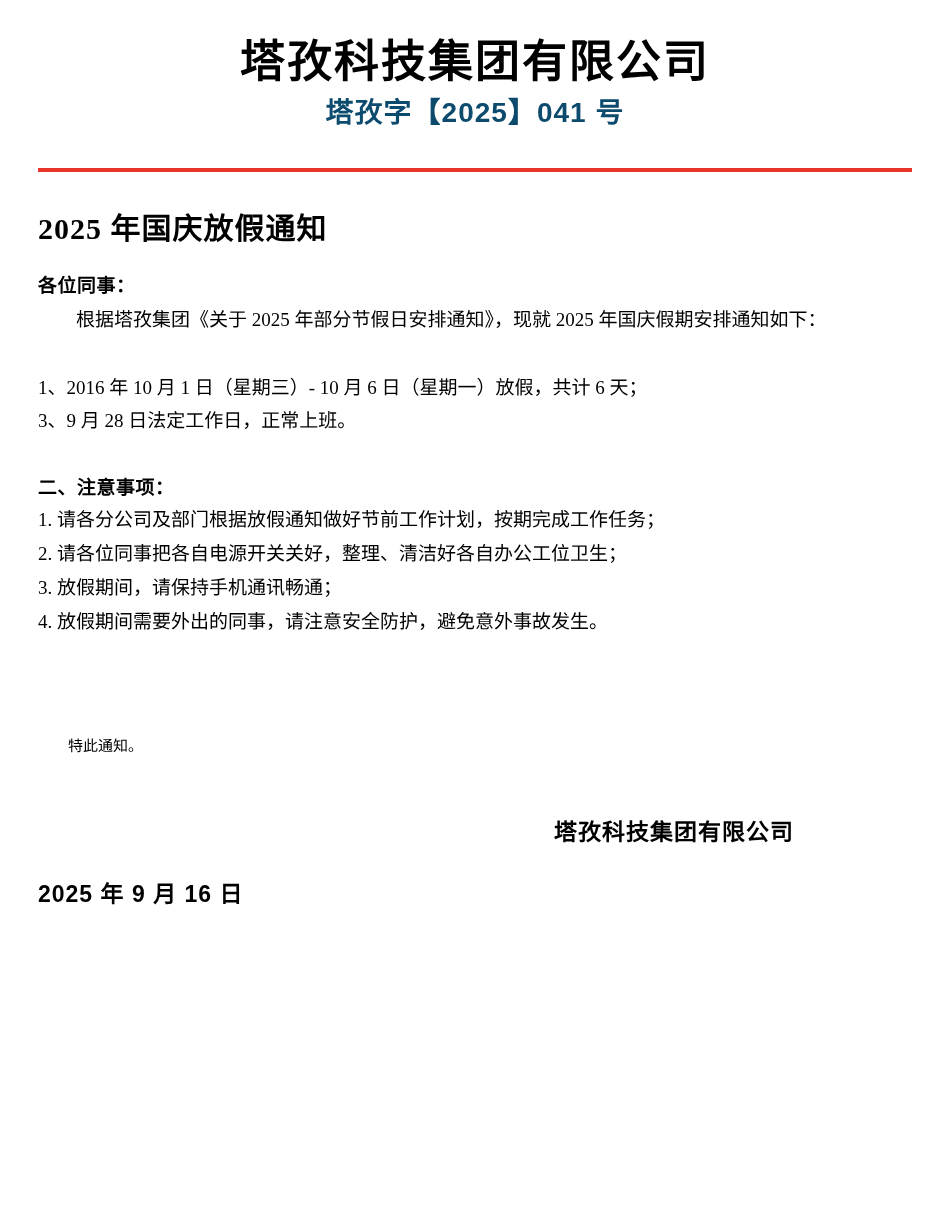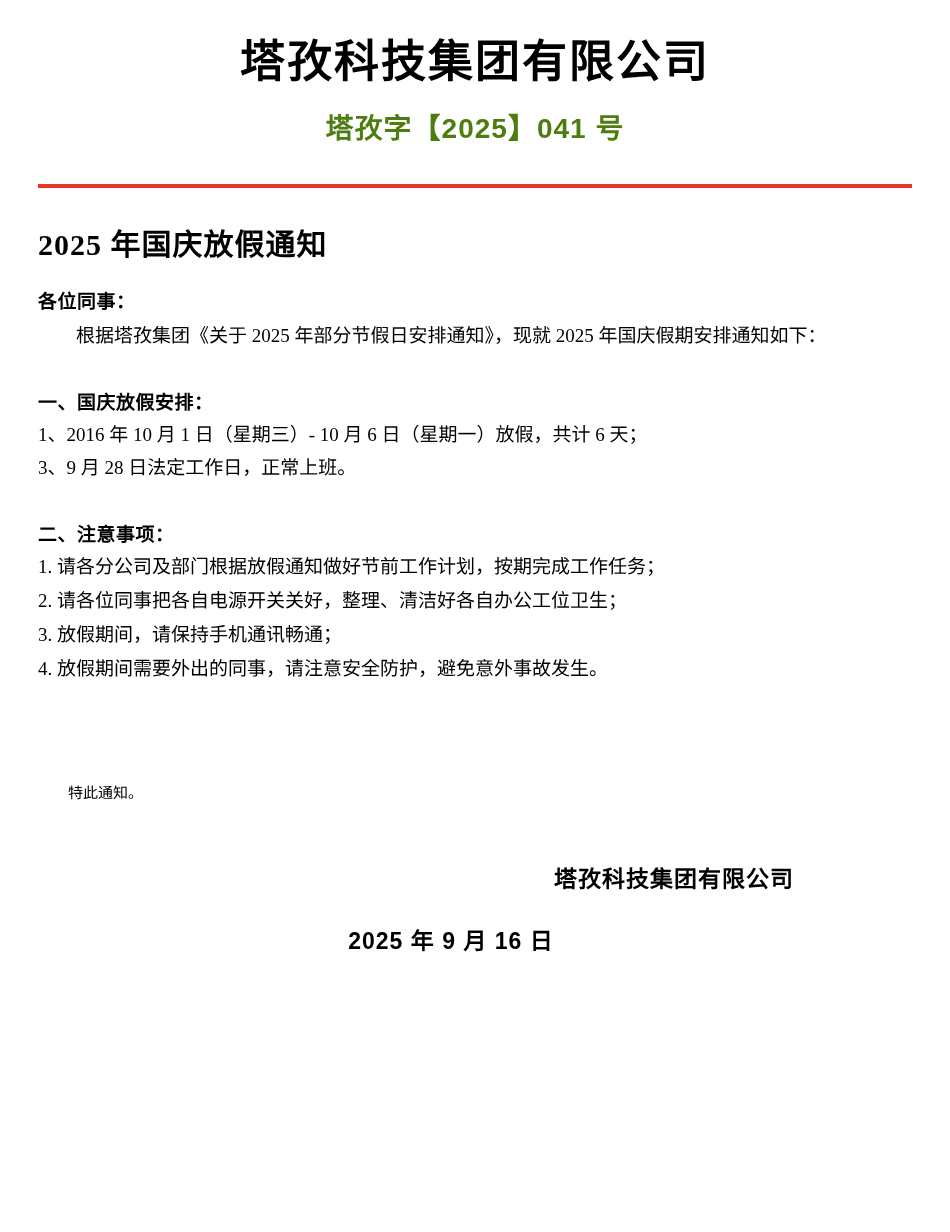--- a/index.html
+++ b/index.html
@@ -34,22 +34,21 @@
     font-weight: 700;
     letter-spacing: 2px;
     line-height: 1.25;
     color: #000;
   }
   .doc-number {
     font-family: "Liberation Sans", "DejaVu Sans", sans-serif;
     font-size: 28px;
     font-weight: 700;
     letter-spacing: 1px;
-    margin-top: 16px;
-    color: #4d7c0f;
+    color: #0c4a6e;
   }
   .red-rule {
     height: 4px;
     background: #e8342a;
     margin: 38px 0 0 0;
   }
 
   
   .doc-title {
     text-align: left;
@@ -112,21 +111,21 @@
   }
   .sign-date {
     font-family: "Liberation Sans", "DejaVu Sans", sans-serif;
     font-size: 23px;
     font-weight: 700;
     letter-spacing: 1px;
     margin-top: 28px;
     padding-right: -0px;
   }
   .sign-date-wrap {
-    text-align: center;
+    text-align: left;
     padding-right: 48px;
   }
 </style>
 </head>
 <body>
 
 <div class="page">
 
   <div class="letterhead">
     <div class="org-name">塔孜科技集团有限公司</div>
@@ -135,21 +134,20 @@
 
   <div class="red-rule" style="background: rgb(232, 52, 42);"></div>
 
   <div class="doc-title">2025 年国庆放假通知</div>
 
   <div class="salutation">各位同事：</div>
 
   <p class="para indent">根据塔孜集团《关于 2025 年部分节假日安排通知》，现就 2025 年国庆假期安排通知如下：</p>
 
   <div class="section">
-    <div class="section-heading">一、国庆放假安排：</div>
     <p class="list-line">1、2016 年 10 月 1 日（星期三）- 10 月 6 日（星期一）放假，共计 6 天；</p>
     <p class="list-line">3、9 月 28 日法定工作日，正常上班。</p>
   </div>
 
   <div class="section">
     <div class="section-heading">二、注意事项：</div>
     <p class="list-line">1. 请各分公司及部门根据放假通知做好节前工作计划，按期完成工作任务；</p>
     <p class="list-line">2. 请各位同事把各自电源开关关好，整理、清洁好各自办公工位卫生；</p>
     <p class="list-line">3. 放假期间，请保持手机通讯畅通；</p>
     <p class="list-line">4. 放假期间需要外出的同事，请注意安全防护，避免意外事故发生。</p>

